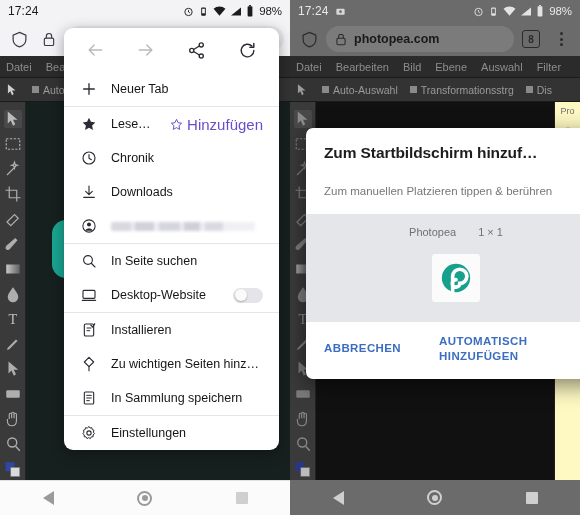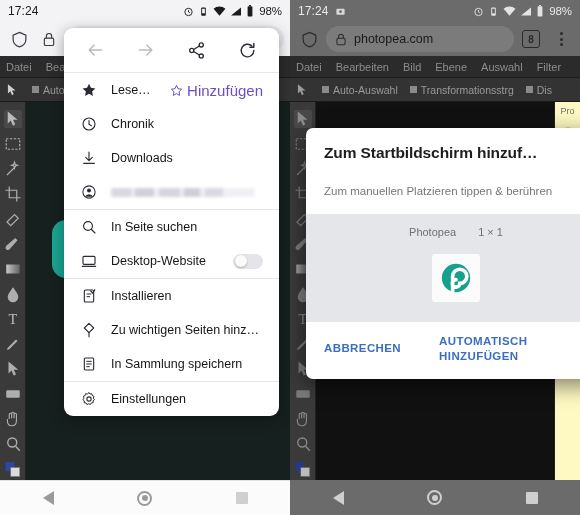--- a/index.html
+++ b/index.html
@@ -33,21 +33,21 @@
     display: flex; align-items: center; padding: 0 6px; gap: 4px; z-index: 30;
   }
   .screen.left .toolbar { background: #f3f3f5; }
   .screen.right .toolbar { background: #6b6b6b; }
   .tb-btn {
     width: 26px; height: 26px; display: flex; align-items: center; justify-content: center;
     border-radius: 4px; flex: none;
   }
   .urlbar {
     flex: 1; height: 26px; display: flex; align-items: center; gap: 6px;
-    border-radius: 13px; padding: 0 8px; min-width: 0;
+    border-radius: 13px; padding: 0 8px; min-width: 0; font-weight: bold;
   }
   .screen.left .urlbar { background: #e7e7ec; }
   .screen.right .urlbar { background: #7b7b7b; }
   .url-text {
     font-size: 12.5px; color: #101010; white-space: nowrap; overflow: hidden;
     text-overflow: ellipsis;
   }
   .screen.right .url-text { color: #1a1a1a; }
   .tabcount {
     width: 18px; height: 18px; border: 1.6px solid #2b2b2b; border-radius: 3px;
@@ -336,20 +336,28 @@
             </svg>
         </span>
         <span class="nb">
           <svg width="19" height="19" viewBox="0 0 24 24">
               <path d="M20 12a8 8 0 1 1-2.4-5.7" fill="none" stroke="#2b2b33" stroke-width="1.8" stroke-linecap="round"></path>
               <path d="M20 3v5h-5" fill="none" stroke="#2b2b33" stroke-width="1.8" stroke-linecap="round" stroke-linejoin="round"></path>
             </svg>
         </span>
       </div>
 
+      <div class="ff-item">
+        <span class="ic">
+            <svg width="16" height="16" viewBox="0 0 24 24">
+              <path d="M12 4v16M4 12h16" stroke="#2b2b33" stroke-width="2" stroke-linecap="round"></path>
+            </svg>
+          </span>
+        <span class="lb">Neuer Tab</span>
+      </div>
       <div class="ff-sep"></div>
 
       <div class="ff-item">
         <span class="ic">
             <svg width="16" height="16" viewBox="0 0 24 24">
               <path d="M12 2.5 L14.9 8.7 L21.5 9.6 L16.7 14.2 L17.9 21 L12 17.8 L6.1 21 L7.3 14.2 L2.5 9.6 L9.1 8.7 Z" fill="#2b2b33"></path>
             </svg>
           </span>
         <span class="lb">Lesezeichen</span>
         <span class="ff-add">

